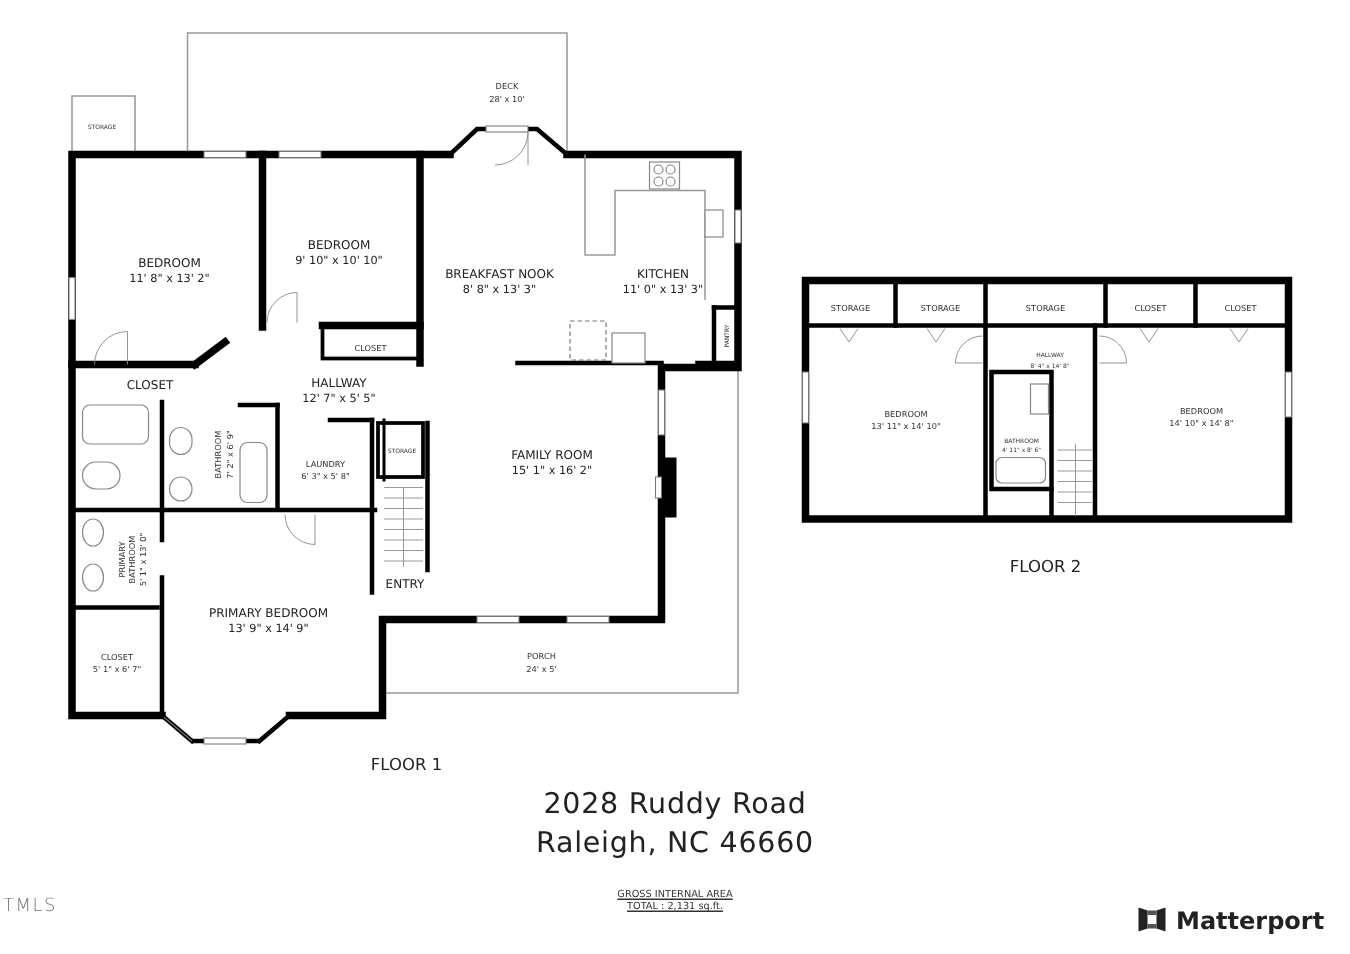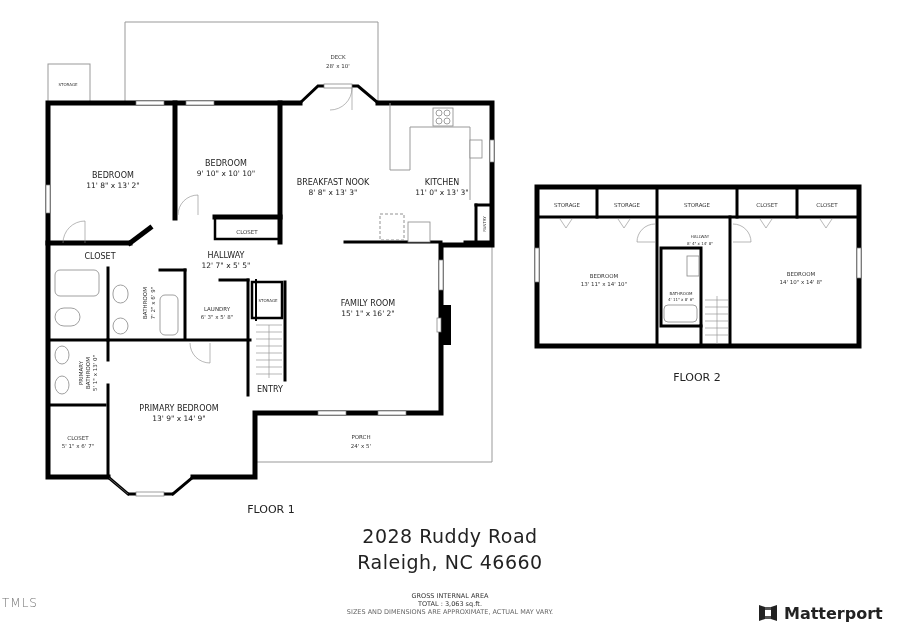--- a/index.html
+++ b/index.html
@@ -4,21 +4,21 @@
 <style>
   html,body{margin:0;padding:0;background:#fff;}
   body{width:900px;height:636px;position:relative;overflow:hidden;font-family:"DejaVu Sans",sans-serif;}
   #plan{position:absolute;left:0;top:0;}
   .room-name{font-family:"DejaVu Sans",sans-serif;font-size:8px;fill:#222;text-anchor:middle;}
   .room-dim{font-family:"DejaVu Sans",sans-serif;font-size:7.5px;fill:#222;text-anchor:middle;}
   .small-dim{font-family:"DejaVu Sans",sans-serif;font-size:5.5px;fill:#333;text-anchor:middle;}
   .tiny{font-family:"DejaVu Sans",sans-serif;font-size:4px;fill:#333;text-anchor:middle;}
   .floor-label{font-family:"DejaVu Sans",sans-serif;font-size:11px;fill:#222;text-anchor:middle;}
   .address{position:absolute;left:0;width:900px;text-align:center;font-family:"DejaVu Sans",sans-serif;color:#222;font-size:19px;letter-spacing:0.5px;}
-  .area{position:absolute;left:0;width:900px;text-align:center;font-family:"DejaVu Sans",sans-serif;font-size:6.5px;color:#333;line-height:8px;}
+  .area{position:absolute;left:0;width:900px;text-align:center;font-family:"DejaVu Sans",sans-serif;font-size:6.5px;color:#333;line-height:8px;text-decoration:underline;}
   .area .disclaimer{color:#666;}
   .tmls{position:absolute;left:2px;top:596px;font-family:"DejaVu Sans",sans-serif;font-size:12px;color:#737373;letter-spacing:1px;font-weight:300;}
   .brand{position:absolute;left:758px;top:603px;display:flex;align-items:center;gap:6px;}
   .brand .logo{width:20px;height:20px;}
   .brand .name{font-family:"DejaVu Sans",sans-serif;font-weight:bold;font-size:16px;color:#222;}
   .wall{stroke:#000;stroke-width:5;fill:none;stroke-linecap:square;}
   .thin{stroke:#999;stroke-width:1;fill:none;}
   .fix{stroke:#888;stroke-width:0.8;fill:#fff;}
   .win{stroke:#777;stroke-width:0.7;fill:#fff;}
   .door{stroke:#888;stroke-width:0.6;fill:none;}
@@ -210,22 +210,21 @@
 
     <text x="697" y="381" class="floor-label">FLOOR 2</text>
   </g>
 </svg>
 
 <div class="address" style="top:525px;">2028 Ruddy Road</div>
 <div class="address" style="top:551px;">Raleigh, NC 46660</div>
 
 <div class="area" style="top:592px;">
   <div>GROSS INTERNAL AREA</div>
-  <div>TOTAL :  3,063 sq.ft.</div>
-  <div class="disclaimer">SIZES AND DIMENSIONS ARE APPROXIMATE, ACTUAL MAY VARY.</div>
+  <div>TOTAL :  2,131 sq.ft.</div>
 </div>
 
 <div class="tmls">TMLS</div>
 
 <div class="brand">
   <svg class="logo" viewBox="0 0 20 20">
     <polygon points="1,2 7,4 7,16 1,18" fill="#222"></polygon>
     <polygon points="19,2 13,4 13,16 19,18" fill="#222"></polygon>
     <polygon points="7,4 13,4 13,7 7,7" fill="#555"></polygon>
     <polygon points="7,13 13,13 13,16 7,16" fill="#555"></polygon>

